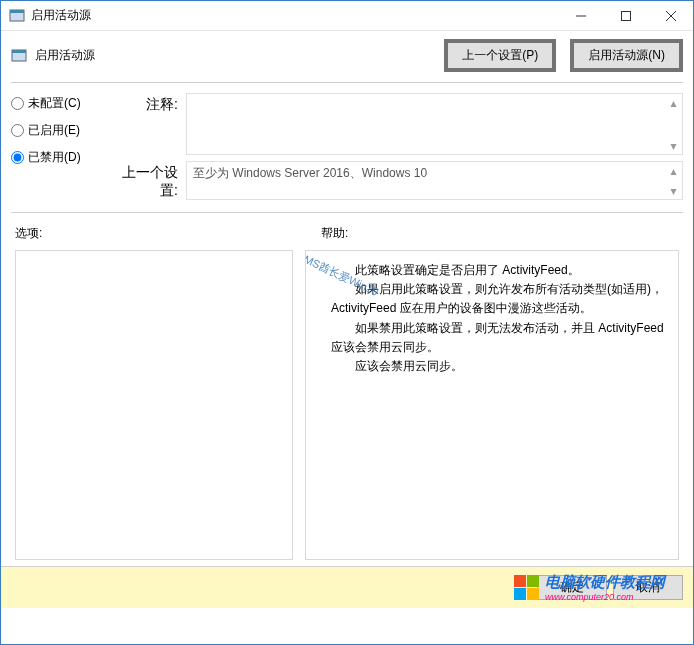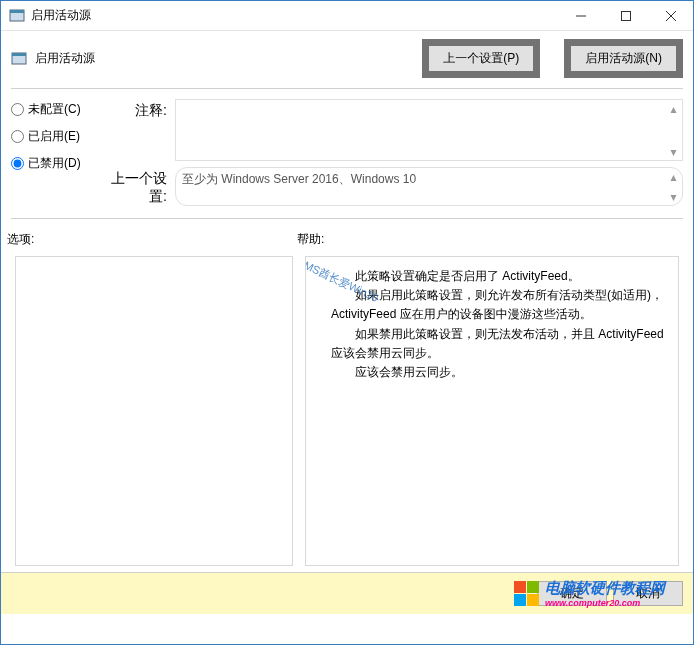--- a/index.html
+++ b/index.html
@@ -35,31 +35,32 @@
     .win-btn svg { width: 10px; height: 10px; }
     .header-row {
       display: flex;
       align-items: center;
       padding: 8px 10px;
       gap: 8px;
     }
     .header-icon { width: 16px; height: 16px; }
     .header-title { flex: 1; font-size: 12px; }
     .nav-btn {
-      border: 7px solid #737373;
+      border: 4px solid #737373;
       background: #e1e1e1;
       padding: 4px 14px;
       font-size: 12px;
       font-family: inherit;
-      margin-left: 16px;
+      margin-left: 6px;
     }
     .divider { border-top: 1px solid #d0d0d0; margin: 2px 10px 0; }
     .config-area {
       display: flex;
       padding: 10px 10px 4px;
+      gap: 11px;
     }
     .radio-col {
       width: 92px;
       padding-top: 2px;
     }
     .radio-item {
       display: flex;
       align-items: center;
       margin-bottom: 10px;
       font-size: 12px;
@@ -71,32 +72,33 @@
     .field-box {
       flex: 1;
       border: 1px solid #e0e0e0;
       background: #fff;
       min-height: 62px;
       font-size: 12px;
       padding: 3px 6px;
       position: relative;
       color: #555;
     }
-    .field-box.short { min-height: 22px; border-radius: 12px; }
+    .field-box.short { min-height: 22px; }
     .scroll-arrows {
       position: absolute; right: 0; top: 0; bottom: 0; width: 17px;
       display: flex; flex-direction: column; justify-content: space-between;
     }
     .scroll-arrow {
       width: 17px; height: 17px; display:flex; align-items:center; justify-content:center;
       color: #999;
     }
     .section-labels {
       display: flex;
-      padding: 12px 6px 4px;
+      padding: 12px 14px 4px;
+      gap: 16px;
     }
     .section-labels .lbl-left { width: 290px; }
     .lower {
       display: flex;
       padding: 4px 14px 6px;
       gap: 12px;
       height: 320px;
     }
     .panel {
       border: 1px solid #d8d8d8;
@@ -132,21 +134,21 @@
       font-style: italic;
       color: #1b6fd6;
       display: flex;
       align-items: center;
       gap: 6px;
       pointer-events: none;
     }
     .wm2 .sq { display: grid; grid-template-columns: 12px 12px; grid-template-rows: 12px 12px; gap: 1px; }
     .wm2 .sq div:nth-child(1){background:#f25022;} .wm2 .sq div:nth-child(2){background:#7fba00;}
     .wm2 .sq div:nth-child(3){background:#00a4ef;} .wm2 .sq div:nth-child(4){background:#ffb900;}
-    .wm2 .txt small { display:block; font-size:9px; color:#f08; font-weight:bold; }
+    .wm2 .txt small { display:block; font-size:9px; color:#f08; font-weight:normal; }
     .footer {
       display: flex;
       justify-content: flex-end;
       padding: 8px 10px;
       gap: 6px;
       background: #fef9c3;
       border-top: 1px solid #d0d0d0;
       position: relative;
     }
     .footer-btn {

